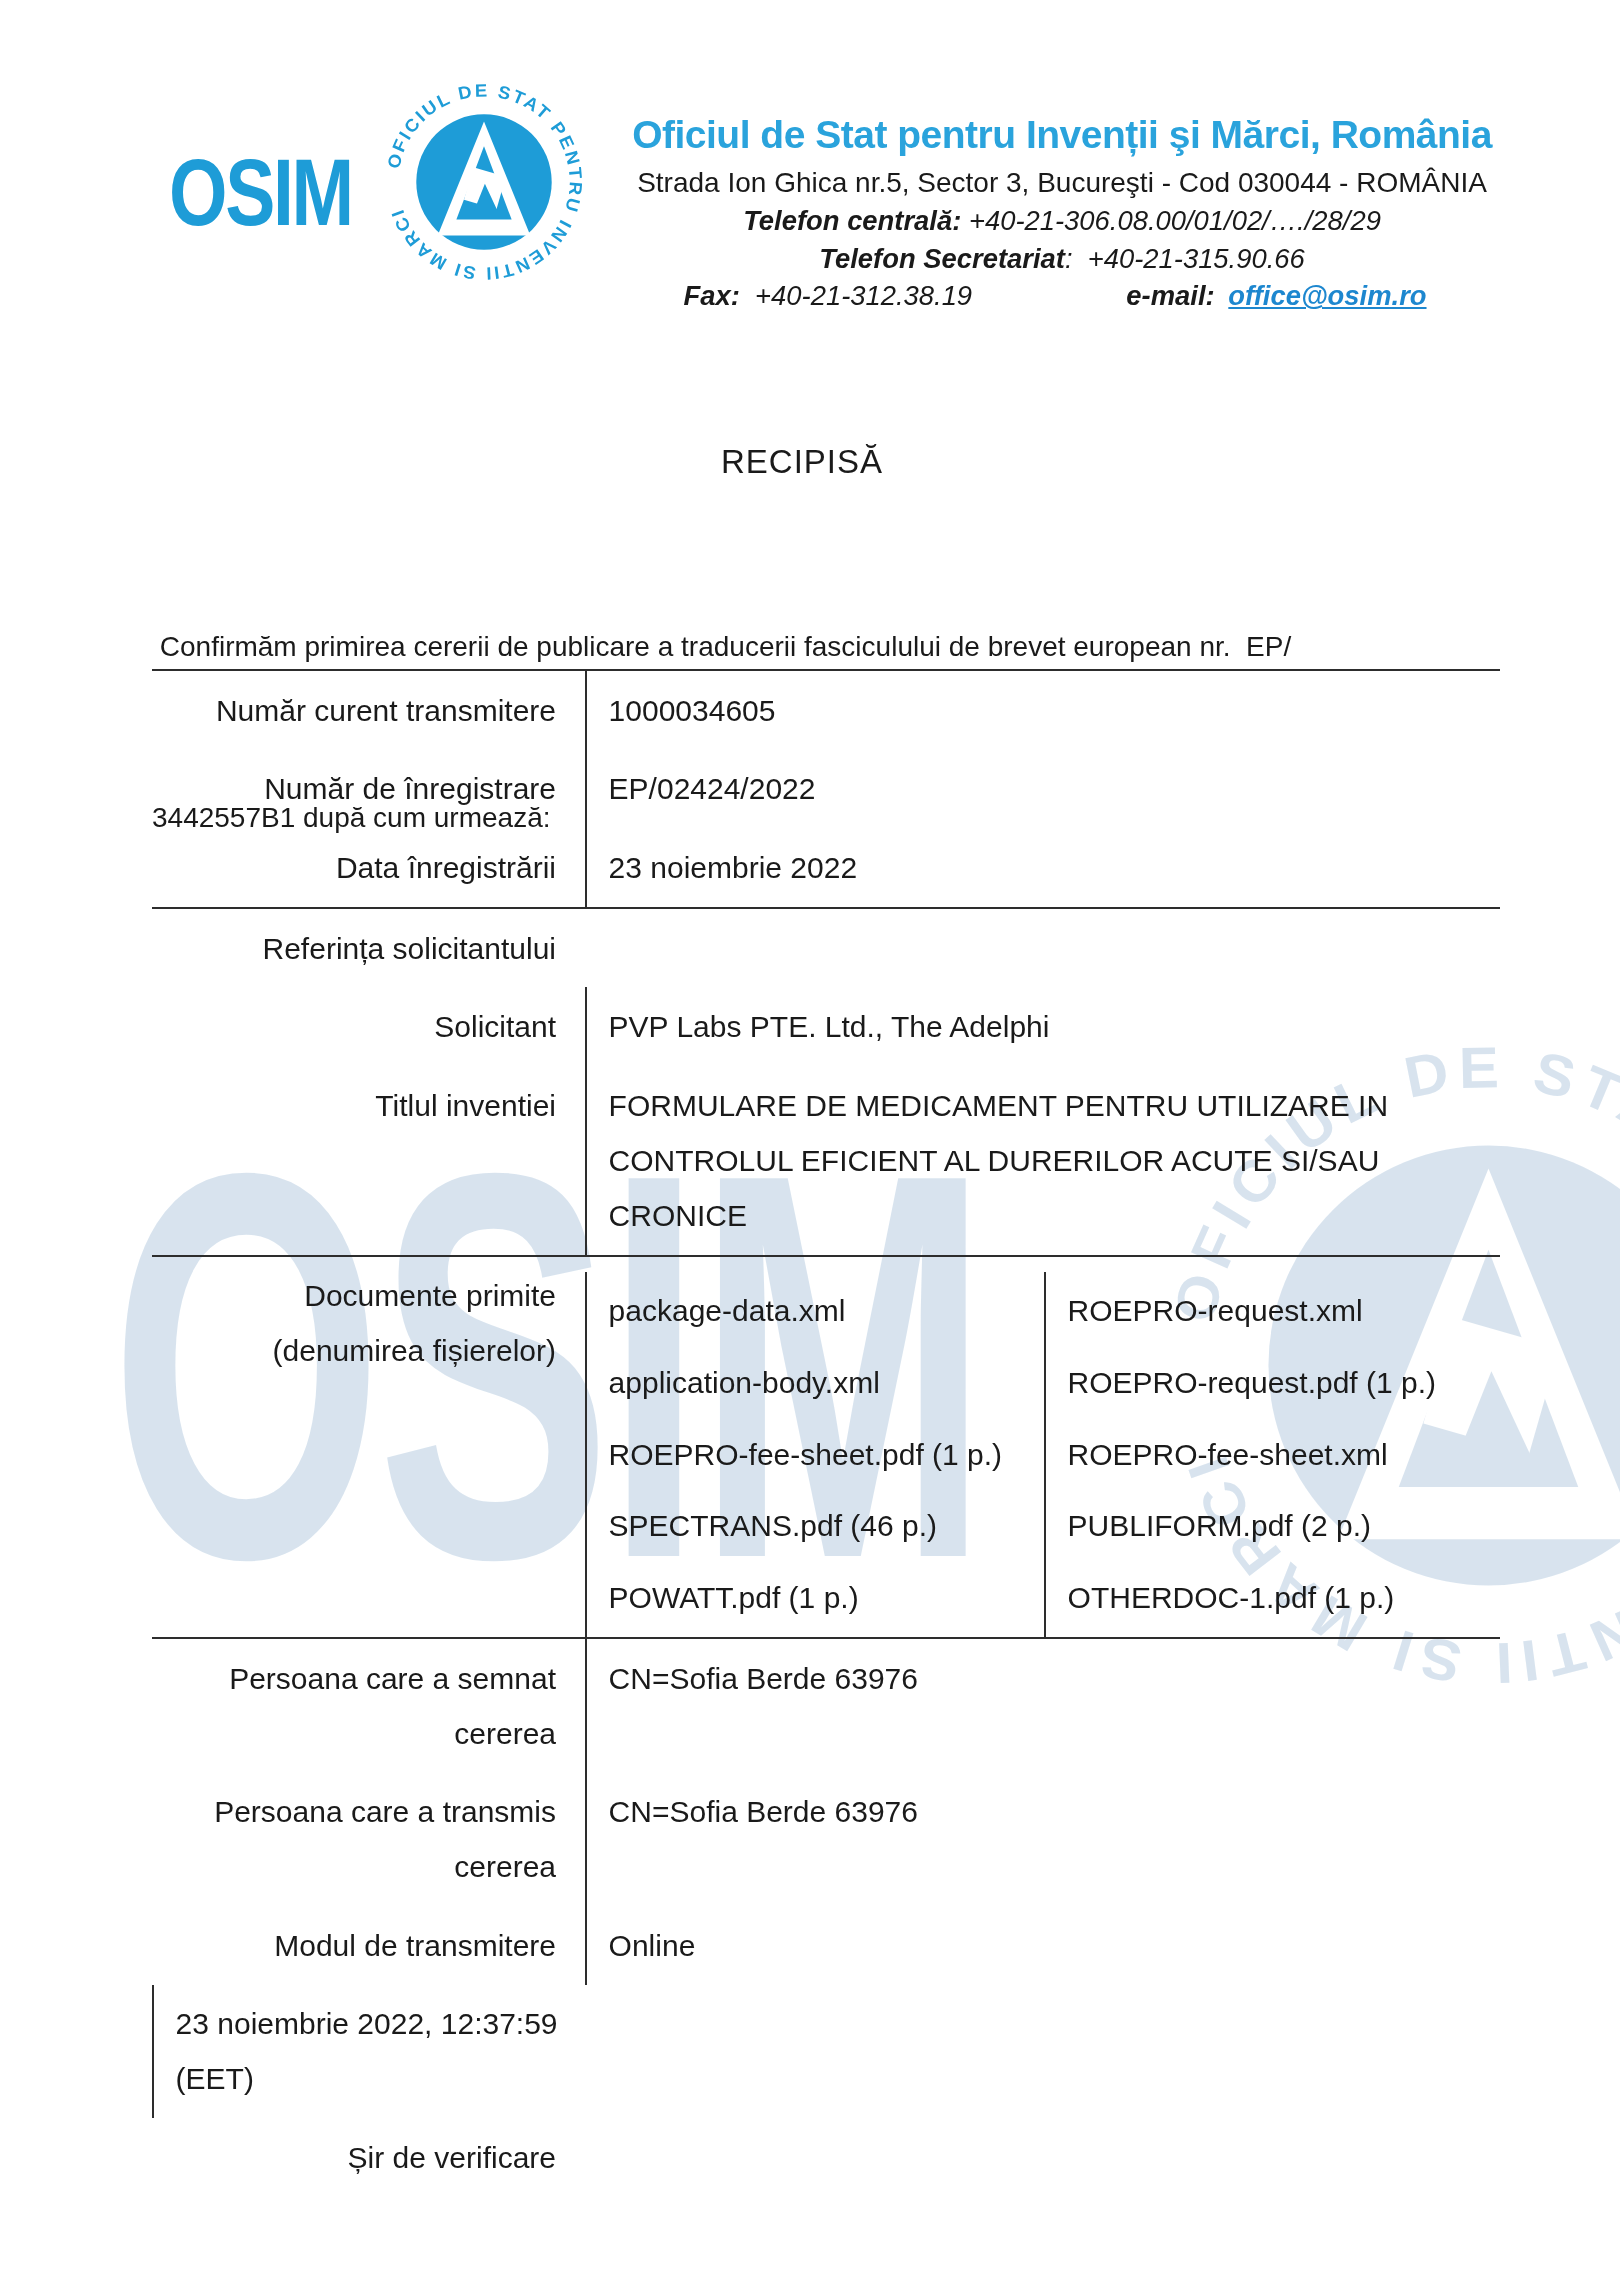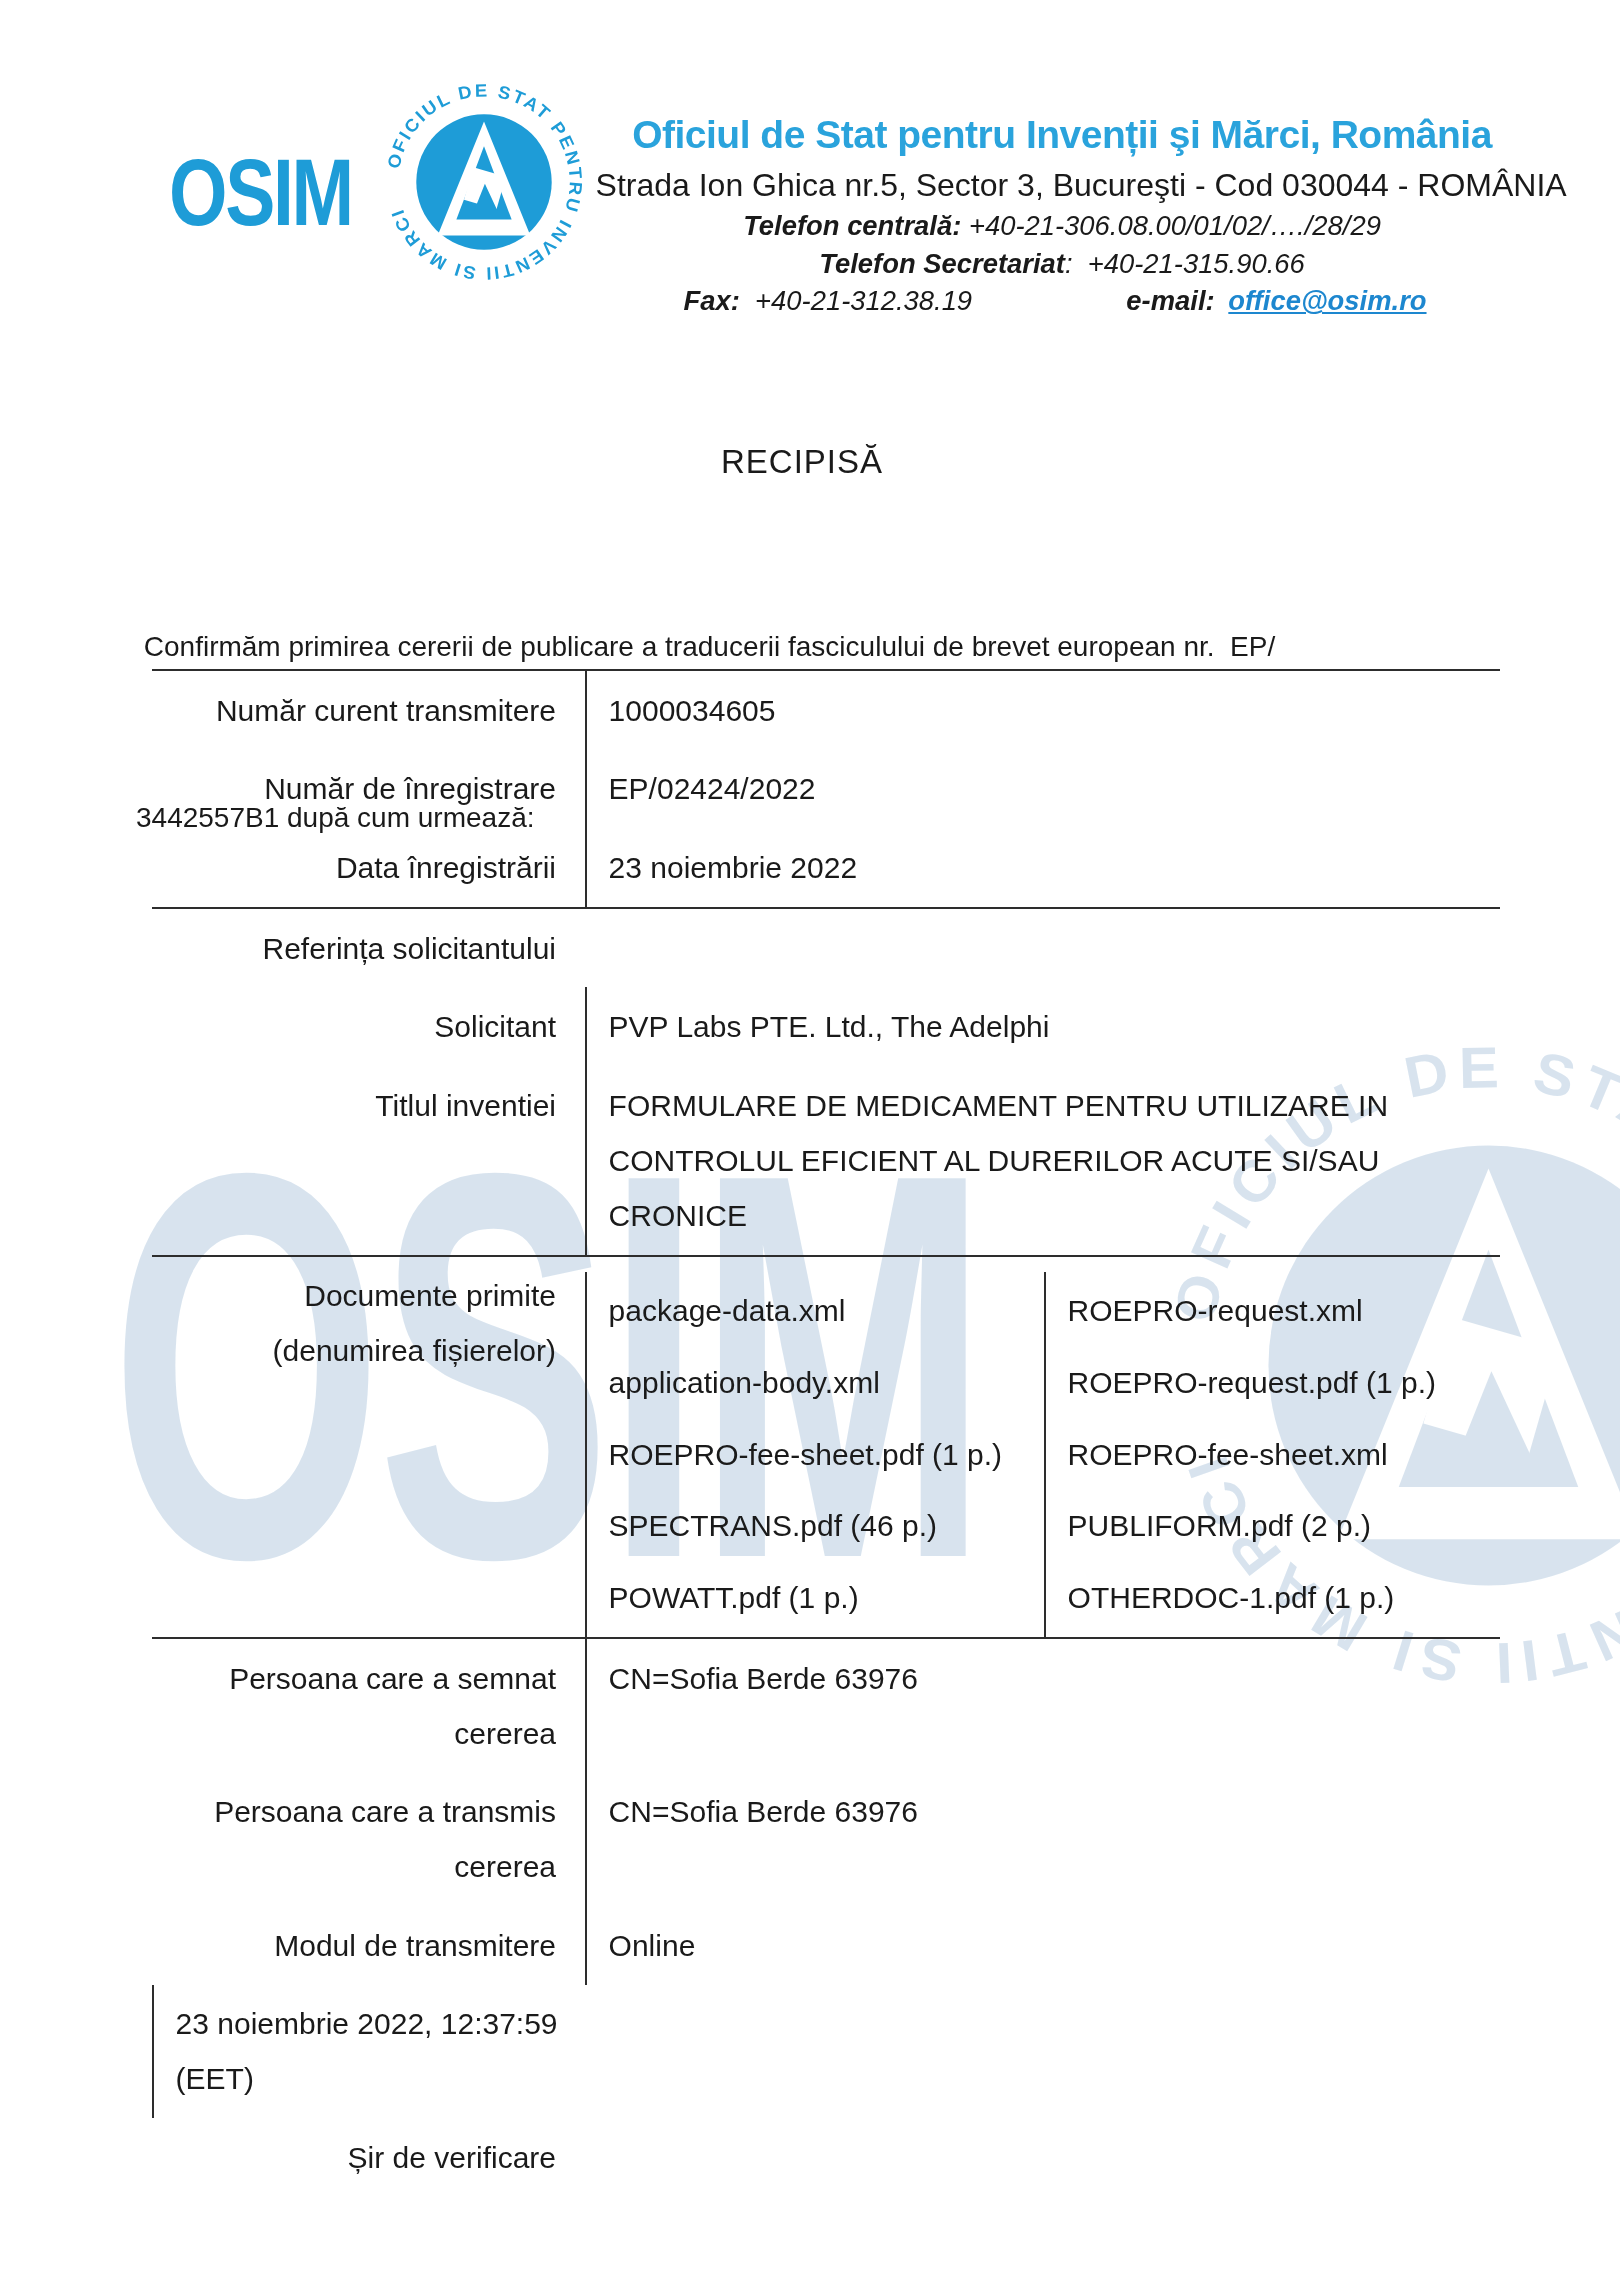--- a/index.html
+++ b/index.html
@@ -19,29 +19,29 @@
     transform: scaleX(0.8); transform-origin: left center; margin-top: 21.6px;
   }
   .logo-svg { width: 196px; height: 196px; margin-left: -11.8px; flex: none; }
   .lg-circle { fill: currentColor; }
   .lg-white { fill: #ffffff; }
   .lg-fill { fill: currentColor; }
   .lg-ring-text { fill: currentColor; font-size: 20px; font-weight: bold; letter-spacing: 2.5px; }
 
   .header-right { margin-left: 13.7px; padding-top: 29px; width: 933px; }
   .org-name { font-size: 39px; font-weight: bold; color: #2aa3dc; text-align: center; letter-spacing: -0.5px; white-space: nowrap; }
-  .org-address { font-size: 32px; text-align: center; margin-top: 9.8px; white-space: nowrap; }
+  .org-address { font-size: 28px; text-align: center; margin-top: 9.8px; white-space: nowrap; }
   .tel-line { font-size: 27.4px; font-style: italic; text-align: center; margin-top: 5.9px; white-space: pre-wrap; }
   .tel-bold { font-weight: bold; }
   .fax-line { display: flex; justify-content: space-between; padding: 0 102px 0 88px; font-size: 27.4px; font-style: italic; margin-top: 5.9px; white-space: pre-wrap; }
   .email-link { color: #1d87cf; font-weight: bold; text-decoration: underline; margin-left: 13.7px; }
 
   
   .doc-title { position: absolute; top: 443px; left: 0; width: 1604px; text-align: center; font-size: 33px; letter-spacing: 1px; z-index: 1; }
-  .intro { position: absolute; top: 504px; left: 136px; width: 1382px; font-size: 28px; line-height: 57px; white-space: pre-wrap; z-index: 1; }
+  .intro { position: absolute; top: 504px; left: 152px; width: 1382px; font-size: 28px; line-height: 57px; white-space: pre-wrap; z-index: 1; }
   .intro-line { display: block; }
 
   
   .doc-table { position: absolute; top: 669px; left: 152px; width: 1348px; font-size: 30px; line-height: 55px; z-index: 1; }
   .tg { border-top: 2px solid #2d2d2d; }
   .trow { display: grid; grid-template-columns: 433px 1fr; }
   .tcell-l { text-align: right; padding: 11.8px 29px 11.8px 0; }
   .tcell-v { border-left: 2px solid #2d2d2d; padding: 11.8px 19.6px 11.8px 21.6px; }
   .tcell-v.no-pad { padding: 0; margin-top: 15px; }
   .files-grid { display: grid; grid-template-columns: 457px 1fr; min-height: 100%; }

